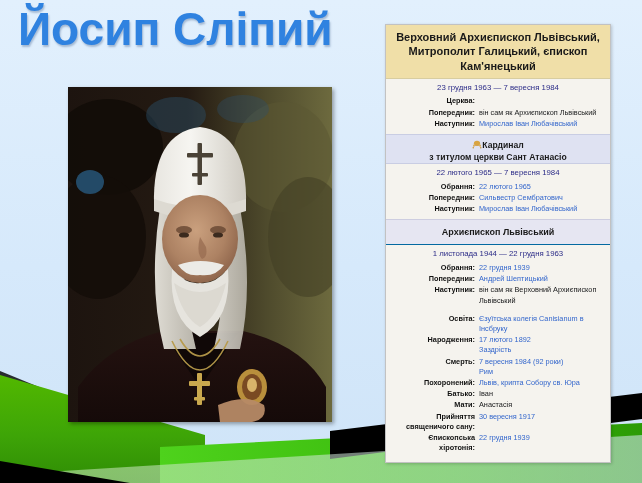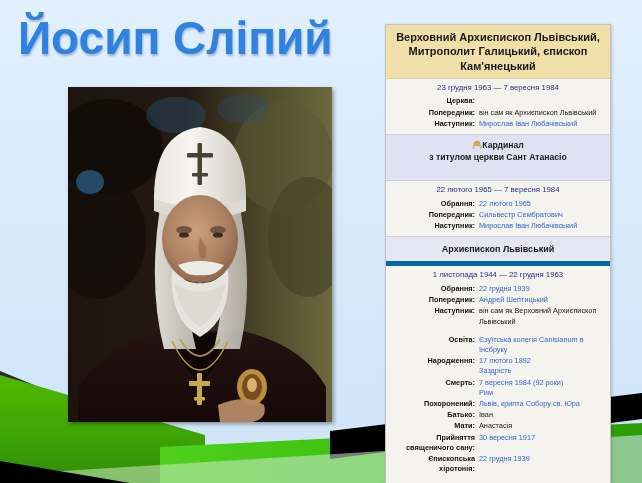--- a/index.html
+++ b/index.html
@@ -11,21 +11,21 @@
   }
   .slide{
     position:absolute;inset:0;
     background:linear-gradient(180deg,#e2f0fd 0%,#d6e9fb 55%,#cfe4f8 100%);
     overflow:hidden;
   }
 
   
   .green-wrap{position:absolute;left:0;bottom:0;width:642px;height:160px;pointer-events:none;}
   .title{
-    position:absolute;left:18px;top:14px;width:350px;
+    position:absolute;left:18px;top:5px;width:350px;
     font-size:46px;font-weight:bold;color:#2f82e0;
     letter-spacing:0px;line-height:1.05;
     text-shadow:1px 2px 2px rgba(90,120,160,.45);
     white-space:nowrap;
   }
 
   
   .photo{
     position:absolute;left:68px;top:87px;width:264px;height:335px;
     overflow:hidden;background:#1d0d0d;
@@ -41,26 +41,26 @@
     box-shadow:1px 1px 3px rgba(0,0,0,.20);
   }
   .ib-head{
     background:#f0dfa8;text-align:center;font-weight:bold;
     font-size:11px;line-height:1.3;color:#1a1a1a;
     padding:5px 6px 5px;border-bottom:1px solid #d8cda0;
   }
   .ib-head2{
     background:#dfe2f2;text-align:center;font-weight:bold;
     font-size:8.6px;line-height:1.35;color:#1a1a1a;
-    padding:5px 6px 17px;border-top:1px solid #c9cde3;border-bottom:1px solid #c9cde3;
+    padding:5px 6px 0;border-top:1px solid #c9cde3;border-bottom:1px solid #c9cde3;
   }
   .ib-head3{
     background:#e6e6f2;text-align:center;font-weight:bold;
     font-size:9px;line-height:1.35;color:#1a1a1a;
-    padding:6px 6px 6px;border-top:1px solid #cdcde0;border-bottom:5px solid #0369a1;
+    padding:6px 6px 6px;border-top:1px solid #cdcde0;border-bottom:1px solid #0369a1;
   }
   .ib-dates{
     text-align:center;font-weight:normal;font-size:7.8px;color:#2b2b87;
     padding:4px 6px 3px;background:#f5f3ee;
   }
   .ib-rows{padding:0 5px 4px;}
   .ib-row{display:flex;align-items:flex-start;margin-bottom:1px;}
   .ib-lbl{
     flex:0 0 84px;text-align:right;font-weight:bold;color:#111;
     padding-right:4px;font-size:7.3px;line-height:1.4;

